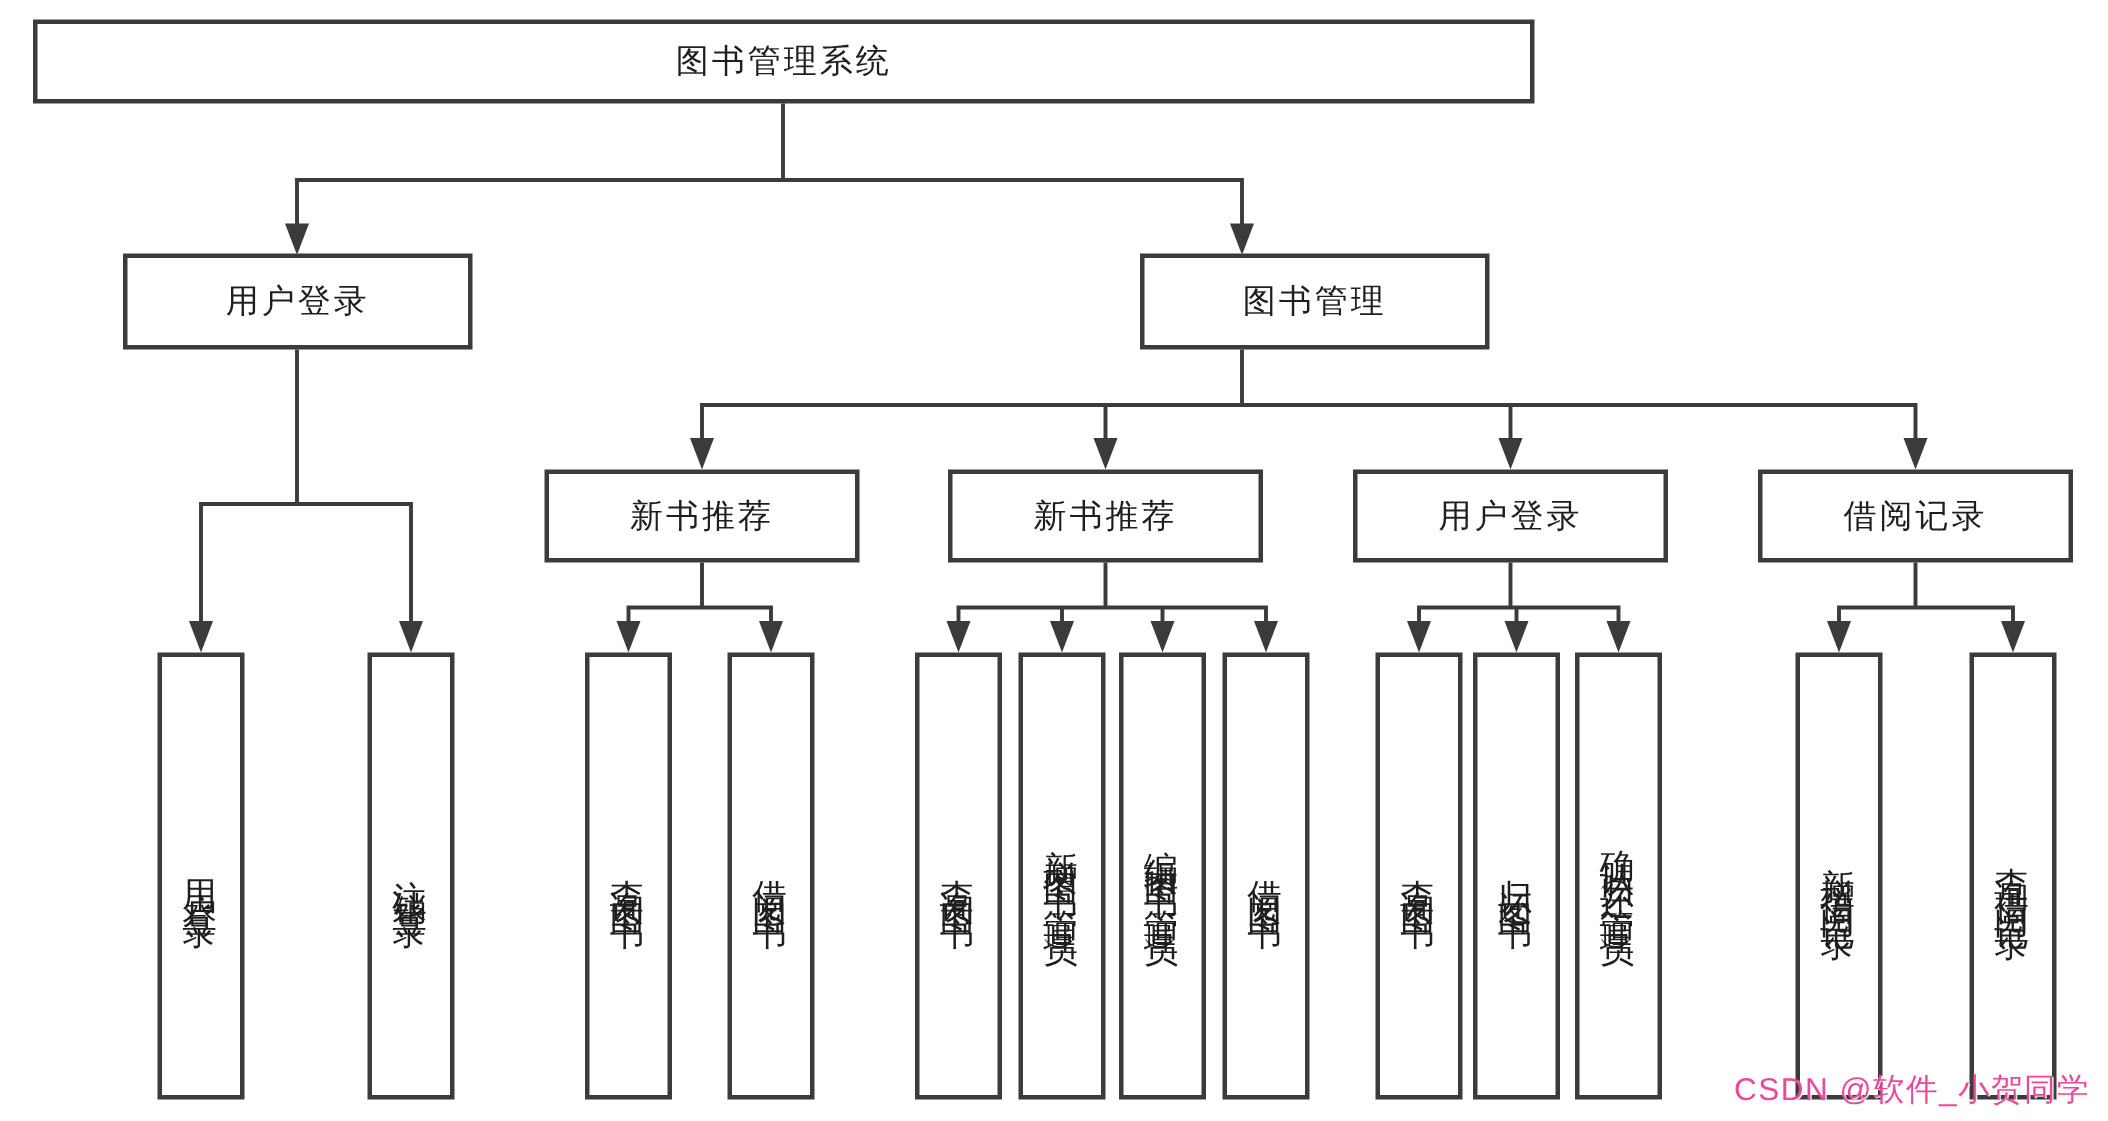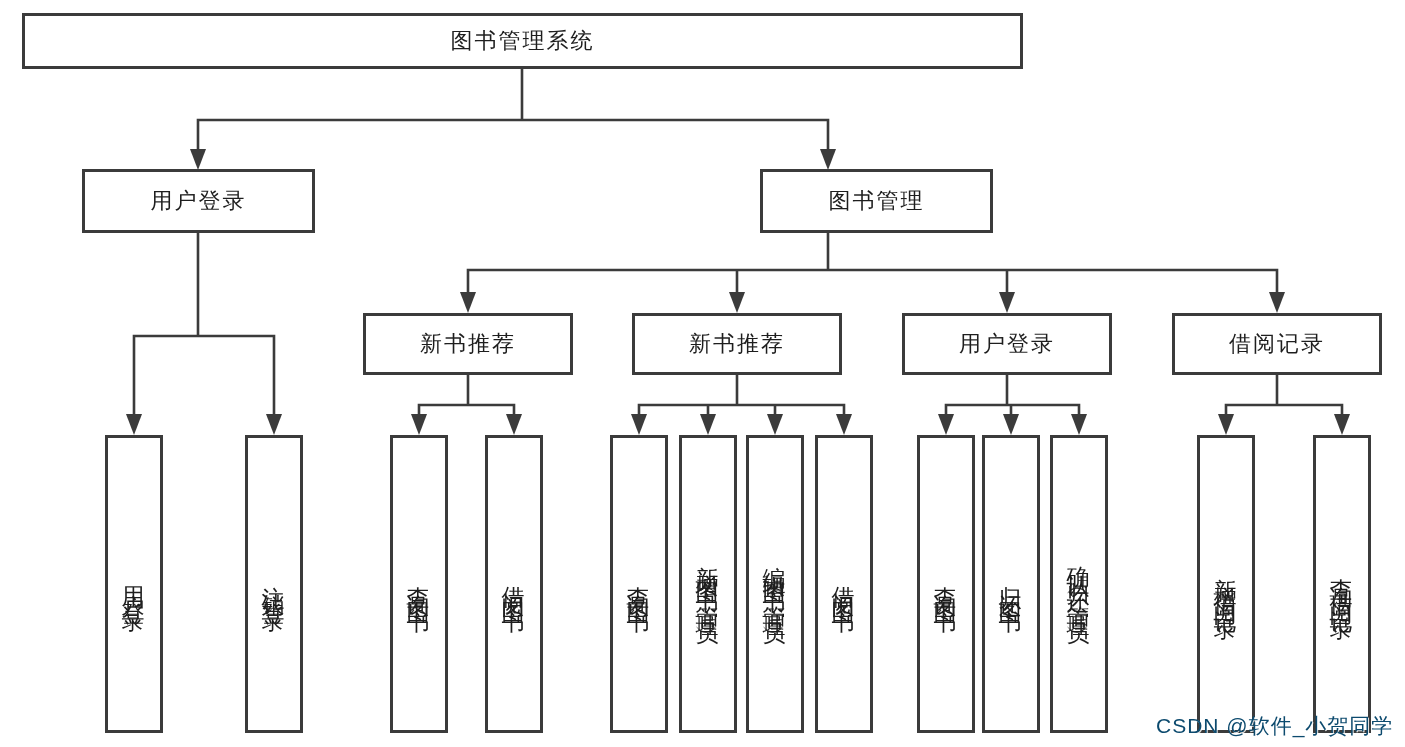--- a/index.html
+++ b/index.html
@@ -13,21 +13,21 @@
     border:3px solid #3b3b3b; background:#ffffff;
     display:flex; align-items:center; justify-content:center;
     font-size:22px; letter-spacing:2px; color:#1e1e1e; white-space:nowrap;
   }
   .vbox {
     writing-mode:vertical-lr; text-orientation:mixed;
     font-size:23px; letter-spacing:8px; white-space:normal;
   }
   .watermark {
     position:absolute; left:1156px; top:712px; z-index:3;
-    font-size:21px; letter-spacing:1px; color:#0c4a6e;
+    font-size:21px; letter-spacing:1px; color:#ec4899;
     text-shadow:1px 1px 0 rgba(255,255,255,0.85);
   }
 </style>
 </head>
 <body>
 
 <div class="canvas">
 
   <svg class="connector-layer" width="1405" height="747" viewBox="0 0 1405 747">
     <g stroke="#3b3b3b" stroke-width="2.6" fill="none" stroke-linecap="square">

